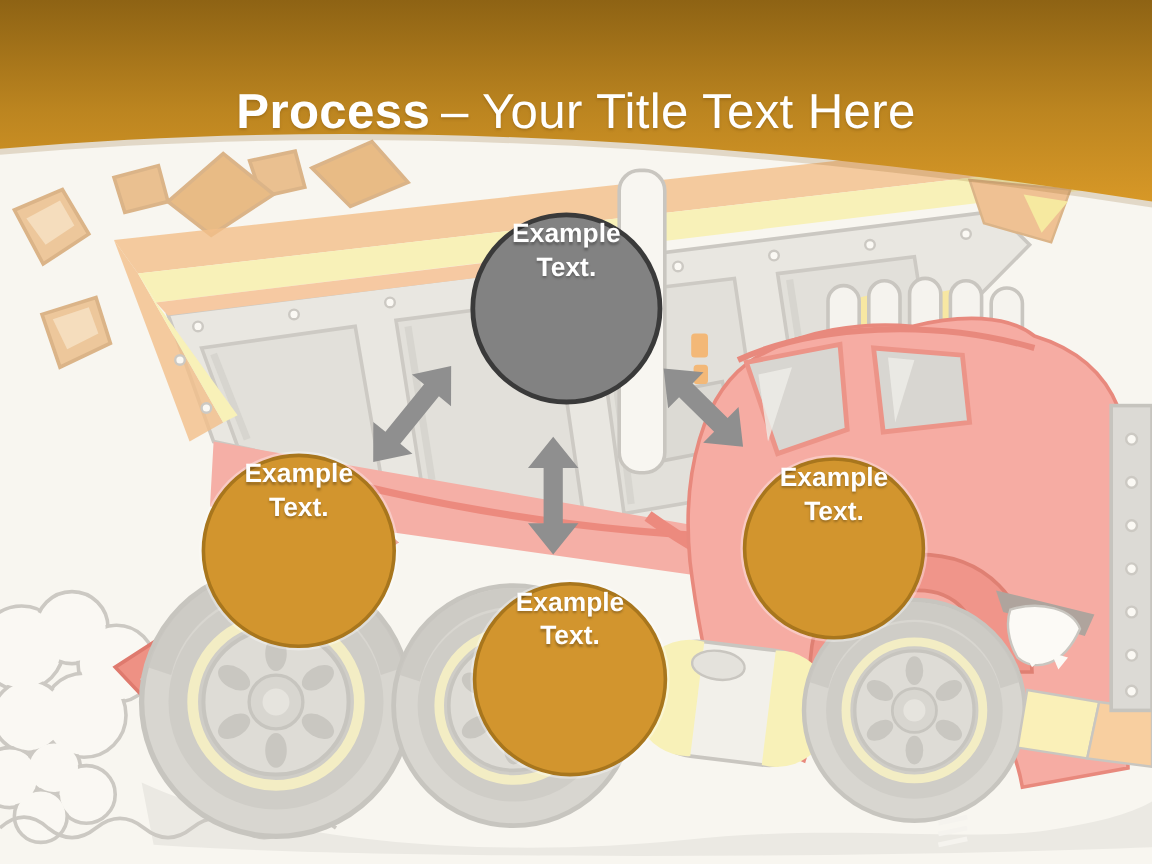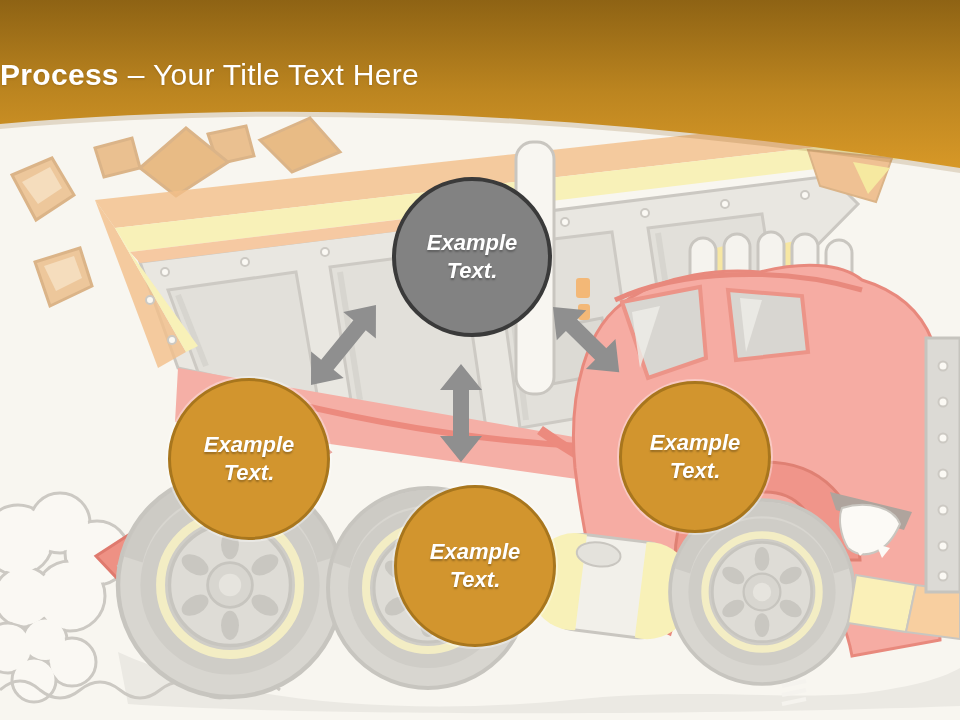--- a/index.html
+++ b/index.html
@@ -5,32 +5,32 @@
   html,body{margin:0;padding:0;}
   body{
     width:960px;height:720px;position:relative;overflow:hidden;
     background:#F8F6F0;
     font-family:"Liberation Sans",sans-serif;
   }
   .layer{position:absolute;left:0;top:0;}
   
   #header-svg{width:960px;height:210px;z-index:3;}
   #slide-title{
-    width:960px;top:54px;text-align:left;z-index:4;
-    color:#FFFFFF;font-size:30px;line-height:42px;letter-spacing:.3px;
+    width:960px;top:72px;text-align:center;z-index:4;
+    color:#FFFFFF;font-size:41px;line-height:42px;letter-spacing:.3px;
     text-shadow:0 1px 2px rgba(90,55,0,.25);
   }
   #slide-title .t-bold{font-weight:700;}
   #slide-title .t-reg{font-weight:400;margin-left:9px;}
   
   #arrows-svg{width:960px;height:720px;z-index:5;}
   .node{
     position:absolute;border-radius:50%;box-sizing:border-box;z-index:6;
-    display:flex;flex-direction:column;align-items:center;justify-content:center;
-    color:#FFFFFF;font-weight:bold;font-style:italic;
+    display:flex;flex-direction:column;align-items:center;justify-content:flex-start;
+    color:#FFFFFF;font-weight:bold;
     font-size:22px;line-height:28px;text-align:center;
     text-shadow:0 2px 2px rgba(0,0,0,.28);
   }
   .node-gray{background:#828282;border:4px solid #3A3A3A;}
   .node-orange{background:#D2952E;border:3px solid #A8761D;box-shadow:0 0 0 2px rgba(255,255,255,.35);}
   #node-top   {left:392px;top:177px;width:160px;height:160px;}
   #node-left  {left:168px;top:378px;width:162px;height:162px;}
   #node-bottom{left:394px;top:485px;width:162px;height:162px;}
   #node-right {left:619px;top:381px;width:152px;height:152px;}
   

